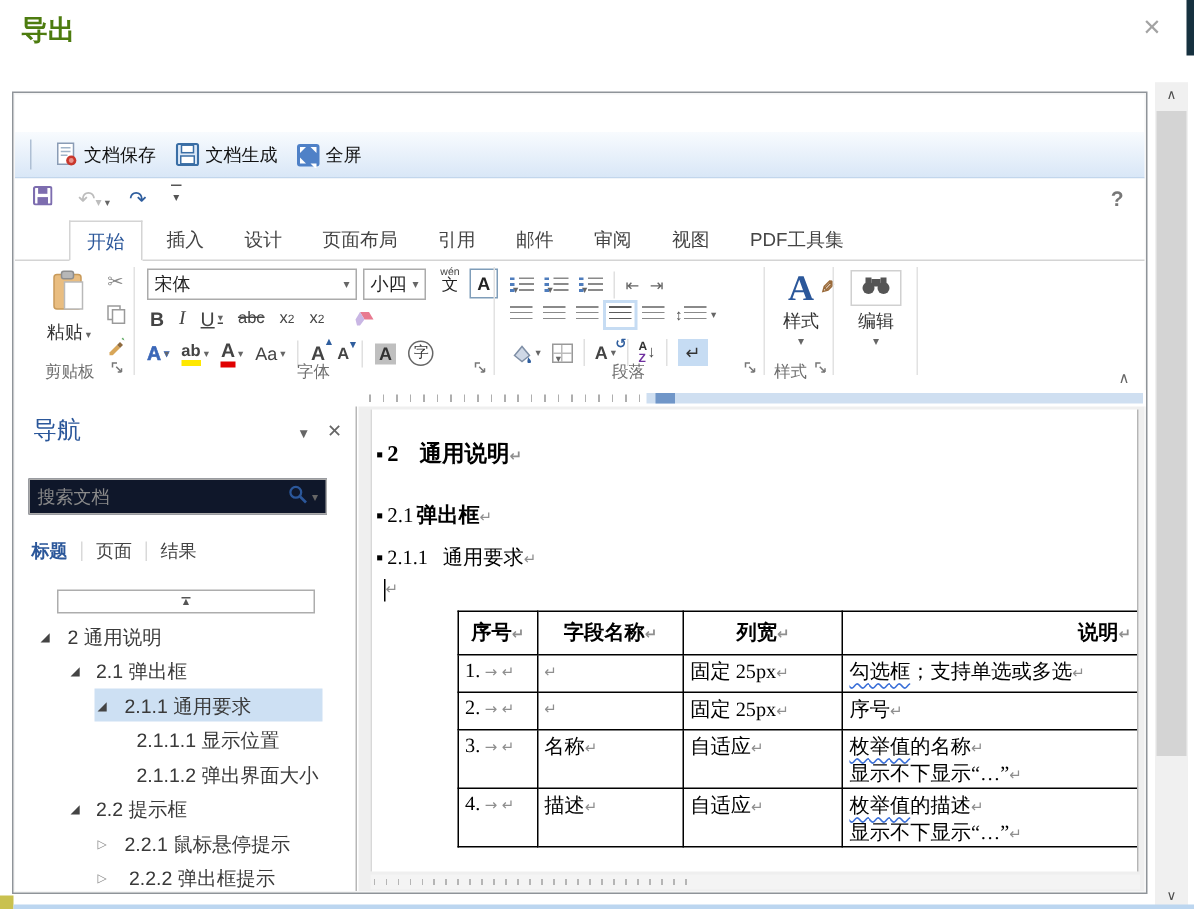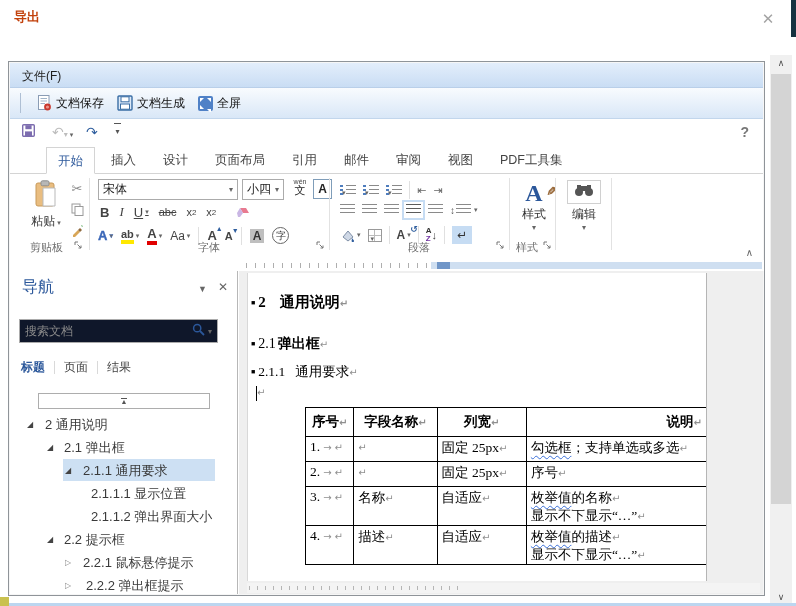--- a/index.html
+++ b/index.html
@@ -1,21 +1,21 @@
 <!DOCTYPE html>
 <html><head>
 <meta charset="utf-8">
 <style>
   * { box-sizing: border-box; margin:0; padding:0; }
   html,body { background:#fff; }
   body { font-family:"Liberation Sans","DejaVu Sans",sans-serif; }
   .screen { position:relative; width:796px; height:606px; background:#fff; overflow:hidden; font-size:12px; color:#333; }
 
   
-  .dlg-title { position:absolute; left:14px; top:8px; font-size:13px; font-weight:600; color:#c2410c; }
+  .dlg-title { position:absolute; left:14px; top:8px; font-size:18px; font-weight:600; color:#4d7c0f; }
   .dlg-close { position:absolute; left:756px; top:8px; width:24px; height:22px; text-align:center; line-height:22px; font-size:15px; color:#a3a3a3; cursor:pointer; }
   .corner-sliver { position:absolute; left:791px; top:0; width:5px; height:37px; background:#16313f; }
 
   
   .oscroll { position:absolute; left:770px; top:55px; width:22px; height:551px; background:#f0f0f0; }
   .oscroll .btn { position:absolute; left:0; width:22px; height:17px; color:#4d4d4d; font-size:9px; text-align:center; line-height:17px; background:#f0f0f0; }
   .oscroll .up { top:0; } .oscroll .down { bottom:0; }
   .oscroll .thumb { position:absolute; left:1px; top:19px; width:20px; height:430px; background:#d4d4d4; }
 
   
@@ -161,21 +161,21 @@
   .tree { position:absolute; left:0; top:142px; right:2px; }
   .trow { position:relative; height:23px; line-height:23px; font-size:13px; color:#3a3a3a; cursor:pointer; white-space:nowrap; }
   .trow .arr { position:absolute; font-size:8px; top:0; }
   .trow .arr.filled { color:#444; }
   .trow .arr.hollow { color:#888; }
   .trow .sel { position:absolute; left:53px; right:20px; top:0; height:22px; background:#cde0f3; }
   .trow .tlabel { position:absolute; top:0; }
 
   
   .docarea { position:absolute; left:229px; top:0; right:0; height:100%; background:#efefef; }
-  .page { position:absolute; left:8px; top:2px; width:460px; height:308px; background:#fff; border-right:1px solid #b5b5b5; border-left:1px solid #d8d8d8; overflow:hidden; font-family:"Liberation Serif","DejaVu Serif",serif; color:#000; }
+  .page { position:absolute; left:8px; top:2px; width:512px; height:308px; background:#fff; border-right:1px solid #b5b5b5; border-left:1px solid #d8d8d8; overflow:hidden; font-family:"Liberation Serif","DejaVu Serif",serif; color:#000; }
   .pil { color:#8f8f8f; font-size:10px; font-family:"DejaVu Sans",sans-serif; }
   .sqb { font-size:7px; color:#000; vertical-align:2px; margin-right:3px; }
   .h1 { position:absolute; left:3px; top:20px; font-size:15px; font-weight:bold; }
   .h1 .num { margin-right:14px; }
   .h2 { position:absolute; left:3px; top:62px; font-size:14px; }
   .h2 .num { margin-right:2px; }
   .h2 .ttl { font-weight:bold; }
   .h3 { position:absolute; left:3px; top:90px; font-size:13.5px; }
   .h3 .num { margin-right:10px; }
   .caretline { position:absolute; left:8px; top:112px; height:17px; }
@@ -210,23 +210,20 @@
   <div class="corner-sliver"></div>
 
   <div class="oscroll">
     <div class="btn up">∧</div>
     <div class="thumb"></div>
     <div class="btn down">∨</div>
   </div>
 
   <div class="panel">
 
-    <div class="filebar">
-      <span>文件(F)</span>
-    </div>
 
     <div class="cmdbar">
       <div class="grip"></div>
       <div class="cmd">
         <span>
           <svg width="18" height="18" viewBox="0 0 18 18">
               <rect x="3.5" y="1.5" width="10.5" height="14" fill="#fff" stroke="#8a9cb5"></rect>
               <line x1="5.5" y1="4.5" x2="12" y2="4.5" stroke="#9fb3c8"></line>
               <line x1="5.5" y1="7" x2="12" y2="7" stroke="#9fb3c8"></line>
               <line x1="5.5" y1="9.5" x2="10" y2="9.5" stroke="#9fb3c8"></line>

